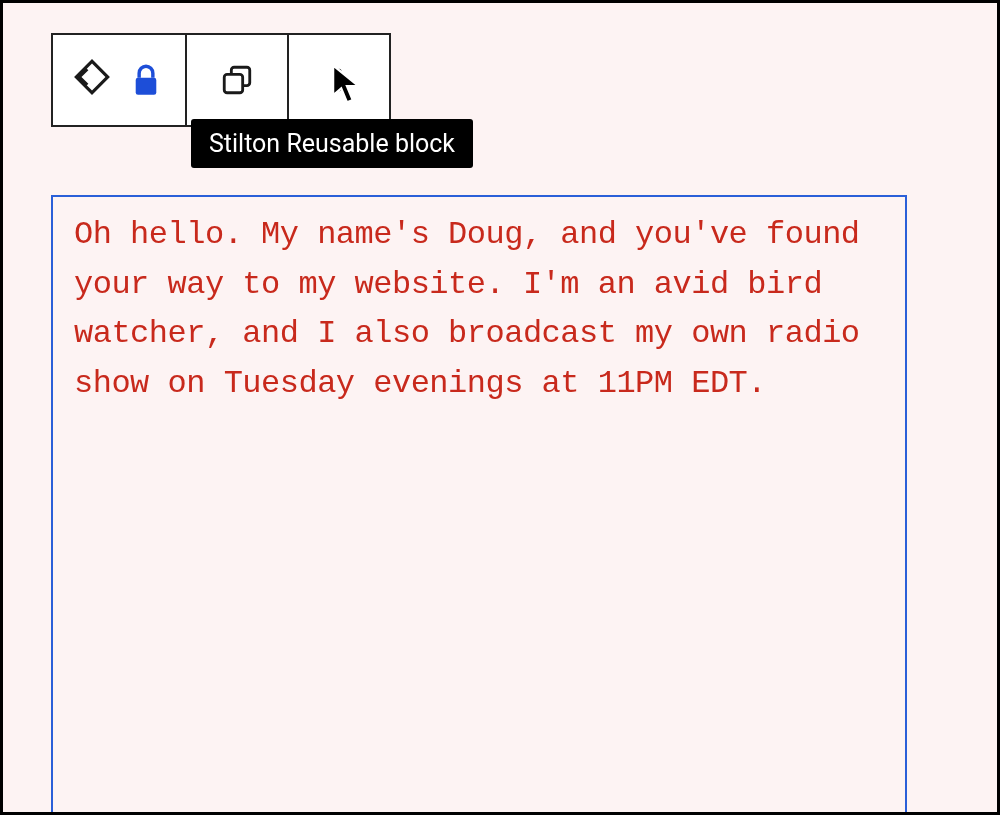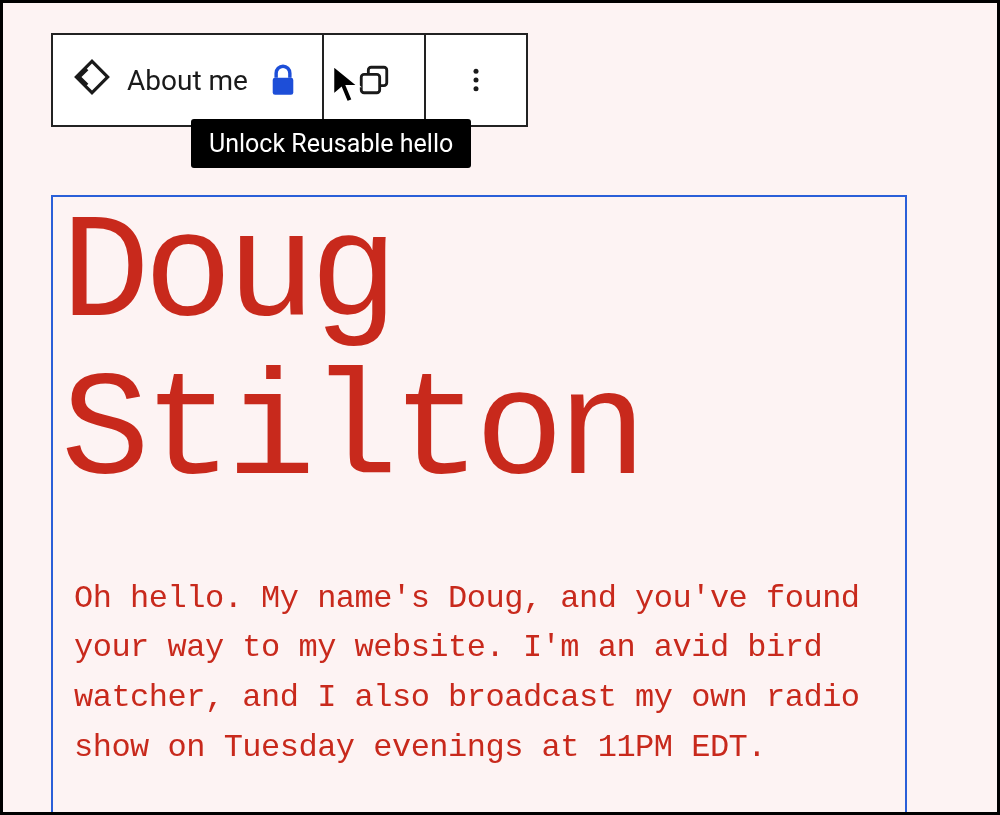--- a/index.html
+++ b/index.html
@@ -108,21 +108,20 @@
 
 <div class="toolbar">
 
   <div class="toolbar-cell block-label">
     <span>
       <svg width="38" height="38" viewBox="0 0 24 24" fill="none" stroke="#1a1a1a" stroke-width="2">
         <rect x="5" y="5" width="14" height="14" transform="rotate(45 12 12)"></rect>
         <polyline points="9,7 4,12 9,17" fill="none"></polyline>
       </svg>
     </span>
-    <span>About me</span>
     <span class="lock-wrap">
       <svg width="28" height="32" viewBox="0 0 24 28">
         <path d="M6 12 V8 a6 6 0 0 1 12 0 V12" fill="none" stroke="#1d4ed8" stroke-width="3"></path>
         <rect x="3" y="12" width="18" height="15" rx="2" fill="#1d4ed8"></rect>
       </svg>
     </span>
   </div>
 
   <div class="toolbar-cell toolbar-sep">
     <span class="btn-icon">
@@ -138,22 +137,21 @@
       <svg width="30" height="34" viewBox="0 0 24 24" fill="#1a1a1a">
         <circle cx="12" cy="5" r="2"></circle>
         <circle cx="12" cy="12" r="2"></circle>
         <circle cx="12" cy="19" r="2"></circle>
       </svg>
     </span>
   </div>
 
 </div>
 
-<div class="tooltip">Unlock Reusable hello</div>
+<div class="tooltip">Stilton Reusable block</div>
 
 <svg class="cursor" viewBox="0 0 28 38">
   <path d="M2 2 L2 28 L9 22 L14 34 L19 32 L14 20 L24 20 Z" fill="#000" stroke="#fff" stroke-width="2"></path>
 </svg>
 
 <div class="selected-block">
-  <h1 class="heading">Doug Stilton</h1>
   <p class="para">Oh hello. My name's Doug, and you've found your way to my website. I'm an avid bird watcher, and I also broadcast my own radio show on Tuesday evenings at 11PM EDT.</p>
 </div>
 
 </body></html>

